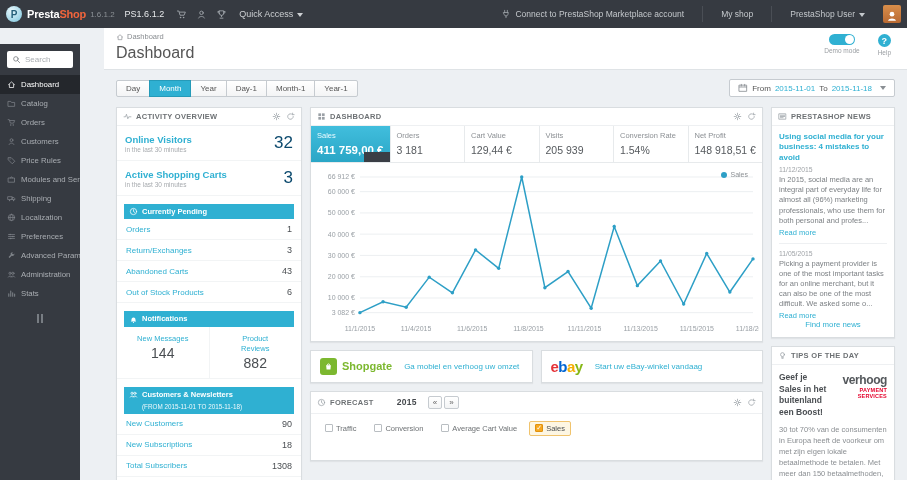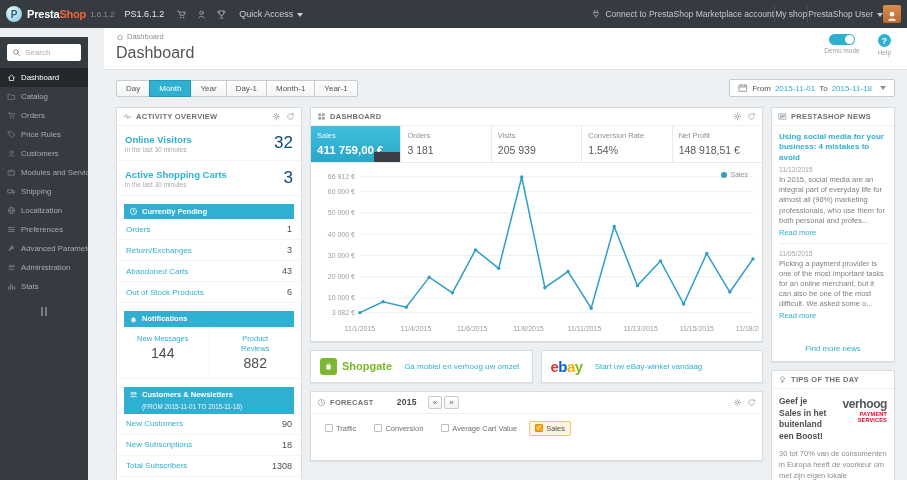--- a/index.html
+++ b/index.html
@@ -16,31 +16,31 @@
 .logo-circle{width:16px;height:16px;border-radius:50%;background:radial-gradient(circle at 35% 30%,#e8f7fc,#7cc6de);color:#25607a;font-weight:bold;font-size:10px;display:flex;align-items:center;justify-content:center;margin-right:5px;cursor:pointer}
 .brand{font-size:11px;font-weight:bold;letter-spacing:-.2px}
 .brand-a{color:#fff}
 .brand-b{color:var(--brand-orange,#f2653c)}
 .ver{color:#8b9095;font-size:8px;margin:0 10px 0 4px}
 .shopname{color:#e6e8ea;margin-right:12px;cursor:pointer}
 .tb-icons{display:flex;gap:9px;margin-right:12px;align-items:center}
 .tb-icon{color:#9ea3a8;cursor:pointer;display:inline-flex}
 .tb-icon .ic{width:11px;height:11px}
 .quick-access{cursor:pointer;color:#cdd0d3}
-.tb-right{margin-left:auto;display:flex;align-items:center;gap:0;font-size:8.5px}
+.tb-right{margin-left:auto;display:flex;align-items:center;gap:18px;font-size:8.5px}
 .marketplace{display:inline-flex;align-items:center;gap:4px;color:#c4c8cc;cursor:pointer}
 .marketplace .ic{width:10px;height:10px;color:#9ea3a8}
 .tb-sep{width:1px;height:16px;background:#4a4e55}
 .myshop{color:#c4c8cc;cursor:pointer}
 .user-menu{color:#c4c8cc;cursor:pointer}
 .avatar{width:18px;height:18px;border-radius:2px;background:linear-gradient(#d98e4a,#b96a33);display:inline-flex;align-items:flex-end;justify-content:center;overflow:hidden;cursor:pointer}
 .avatar .ic{width:14px;height:14px}
 
 
-.sidebar{position:absolute;top:37px;left:0;bottom:0;width:88px;background:var(--topbar-bg,#363a41)}
+.sidebar{position:absolute;top:44px;left:0;bottom:0;width:80px;background:var(--topbar-bg,#363a41)}
 .search-wrap{margin:7px 7px 7px;background:#fff;border-radius:2px;height:17px;display:flex;align-items:center;padding:0 5px;gap:4px}
 .search-wrap .ic{color:#6d7277;width:9px;height:9px}
 .search-input{border:0;outline:0;width:100%;font-size:8px;color:#555;background:transparent}
 .search-input::placeholder{color:#a9adb1}
 .side-menu{list-style:none}
 .side-item{display:flex;align-items:center;gap:5px;height:19px;padding:0 7px;color:#a9adb2;font-size:7.8px;cursor:pointer;white-space:nowrap;overflow:hidden}
 .side-item .ic{color:#7d8288;width:9px;height:9px}
 .side-item.active{background:#24272c;color:#fff}
 .side-item.active .ic{color:#fff}
 .collapse-btn{margin:11px auto 0;width:12px;display:flex;gap:2px;justify-content:center;cursor:pointer}
@@ -141,21 +141,21 @@
 .fc-chip.checked{background:#fdf6e3;border-color:#f0c36d;color:#4a4e52}
 .fc-chip.checked .fc-box{background:var(--checked-orange,#f6a821);border-color:#e0920f}
 
 
 .news-body{padding:6px 7px 8px}
 .news-title{display:block;font-size:8px;font-weight:bold;line-height:1.3}
 .news-date{font-size:6.8px;color:#a0a4a8;margin:3px 0 2px}
 .news-excerpt{font-size:7.5px;color:#7d8185;line-height:1.35}
 .read-more{display:inline-block;font-size:7.5px;margin-top:2px}
 .news-hr{border:0;border-top:1px solid #eef0f2;margin:6px 0}
-.find-more{text-align:center;margin-top:24px;font-size:7.8px}
+.find-more{text-align:center;margin-top:0;font-size:7.8px}
 
 
 .tips{margin-top:8px}
 .tips-body{padding:7px 7px}
 .tips-top{display:flex;gap:9px;justify-content:space-between;align-items:flex-start}
 .tips-headline{font-size:8.5px;font-weight:bold;color:#4b4f53;line-height:1.35;width:58px}
 .ingenico{text-align:right;padding-top:2px}
 .ing-name{font-size:12px;font-weight:bold;color:#54585c;letter-spacing:-.4px;line-height:1}
 .ing-sub{font-size:5.5px;color:var(--ingenico-red,#e4002b);font-weight:bold;letter-spacing:.2px;margin-top:1px}
 .tips-text{font-size:7.5px;color:#8a8e92;line-height:1.45;margin-top:7px}
@@ -237,31 +237,31 @@
         <li class="side-item">
           <svg viewBox="0 0 12 12" class="ic" fill="none" stroke="currentColor" stroke-width="1" stroke-linecap="round" stroke-linejoin="round">
             <path d="M1.5 2.2h1.6l1.3 4.6h4.4l1.4-3.4H4"></path>
             <circle cx="5" cy="9.3" r=".9" fill="currentColor" stroke="none"></circle>
             <circle cx="8.3" cy="9.3" r=".9" fill="currentColor" stroke="none"></circle>
           </svg>
           <span class="side-label">Orders</span>
         </li>
         <li class="side-item">
           <svg viewBox="0 0 12 12" class="ic" fill="none" stroke="currentColor" stroke-width="1" stroke-linecap="round" stroke-linejoin="round">
+            <circle cx="6" cy="4.2" r="1.9"></circle>
+            <path d="M2.8 9.8c.7-2.3 5.7-2.3 6.4 0"></path>
+          </svg>
+          <span class="side-label">Customers</span>
+        </li>
+        <li class="side-item">
+          <svg viewBox="0 0 12 12" class="ic" fill="none" stroke="currentColor" stroke-width="1" stroke-linecap="round" stroke-linejoin="round">
             <path d="M2 2.2h3.6L10.4 7 7 10.4 2 5.4z"></path>
             <circle cx="4.1" cy="4.1" r=".7" fill="currentColor" stroke="none"></circle>
           </svg>
           <span class="side-label">Price Rules</span>
-        </li>
-        <li class="side-item">
-          <svg viewBox="0 0 12 12" class="ic" fill="none" stroke="currentColor" stroke-width="1" stroke-linecap="round" stroke-linejoin="round">
-            <circle cx="6" cy="4.2" r="1.9"></circle>
-            <path d="M2.8 9.8c.7-2.3 5.7-2.3 6.4 0"></path>
-          </svg>
-          <span class="side-label">Customers</span>
         </li>
         <li class="side-item">
           <svg viewBox="0 0 12 12" class="ic" fill="none" stroke="currentColor" stroke-width="1" stroke-linecap="round" stroke-linejoin="round">
             <rect x="2" y="4" width="8" height="5.6"></rect>
             <path d="M4.6 4a1.4 1.4 0 1 1 2.8 0"></path>
           </svg>
           <span class="side-label">Modules and Services</span>
         </li>
         <li class="side-item">
           <svg viewBox="0 0 12 12" class="ic" fill="none" stroke="currentColor" stroke-width="1" stroke-linecap="round" stroke-linejoin="round">
@@ -485,20 +485,24 @@
           </div>
           <div class="dtabs" id="dash-tabs">
               <div class="dtab active">
                 <div class="dtab-label">Sales</div>
                 <div class="dtab-value">411 759,00 €</div>
                 <span class="dtab-flag"></span>
               </div>
               <div class="dtab">
                 <div class="dtab-label">Orders</div>
                 <div class="dtab-value">3 181</div>
+              </div>
+              <div class="dtab">
+                <div class="dtab-label">Cart Value</div>
+                <div class="dtab-value">129,44 €</div>
               </div>
               <div class="dtab">
                 <div class="dtab-label">Visits</div>
                 <div class="dtab-value">205 939</div>
               </div>
               <div class="dtab">
                 <div class="dtab-label">Conversion Rate</div>
                 <div class="dtab-value">1.54%</div>
               </div>
               <div class="dtab">

